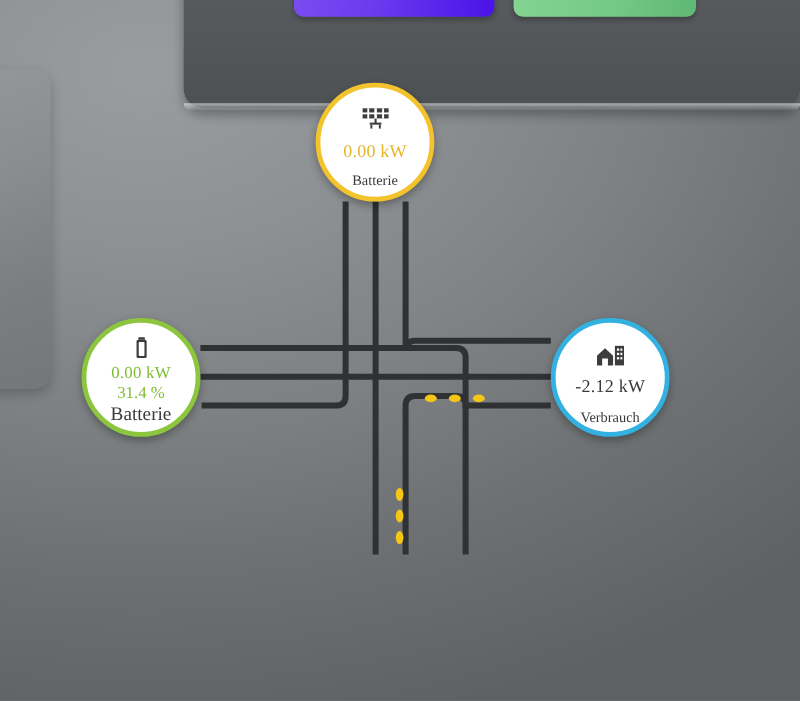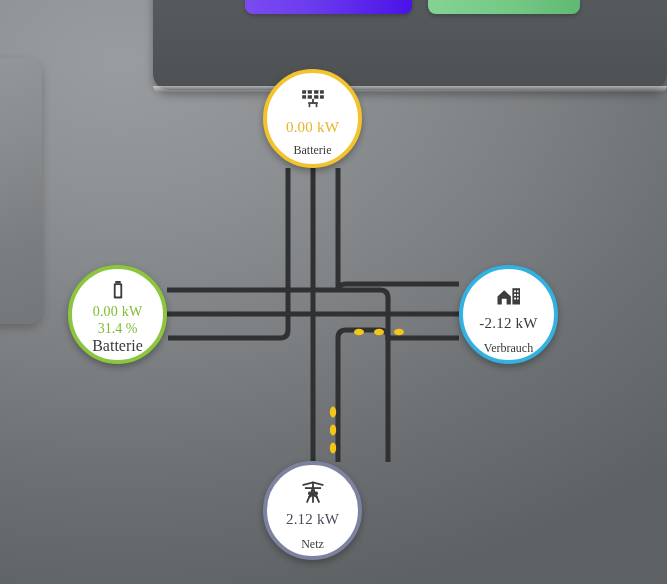--- a/index.html
+++ b/index.html
@@ -232,29 +232,14 @@
         <rect x="18.1" y="10" width="1.9" height="1.9" fill="#ffffff"></rect>
         <rect x="21" y="10" width="1.6" height="1.9" fill="#ffffff"></rect>
         <rect x="18.1" y="13.6" width="1.9" height="1.9" fill="#ffffff"></rect>
         <rect x="21" y="13.6" width="1.6" height="1.9" fill="#ffffff"></rect>
       </g>
     </svg>
     <div class="node-value">-2.12 kW</div>
     <div class="node-label">Verbrauch</div>
   </div>
 
-  <div class="node" id="node-grid">
-    <svg class="node-icon" viewBox="0 0 24 24">
-      <g fill="none" stroke="#3d3d3d" stroke-width="1.7" stroke-linecap="square">
-        <path d="M3.2 5.4 L12 3.2 L20.8 5.4"></path>
-        <path d="M12 3.4 L12 21"></path>
-        <path d="M5.4 8.4 L18.6 8.4"></path>
-        <path d="M6.6 21 L12 8.2 L17.4 21"></path>
-        <path d="M8.2 13.6 L15.8 13.6"></path>
-        <path d="M8.6 12.4 L15.4 16.6"></path>
-        <path d="M15.4 12.4 L8.6 16.6"></path>
-      </g>
-    </svg>
-    <div class="node-value">2.12 kW</div>
-    <div class="node-label">Netz</div>
-  </div>
 
 </div>
 
 </body></html>

